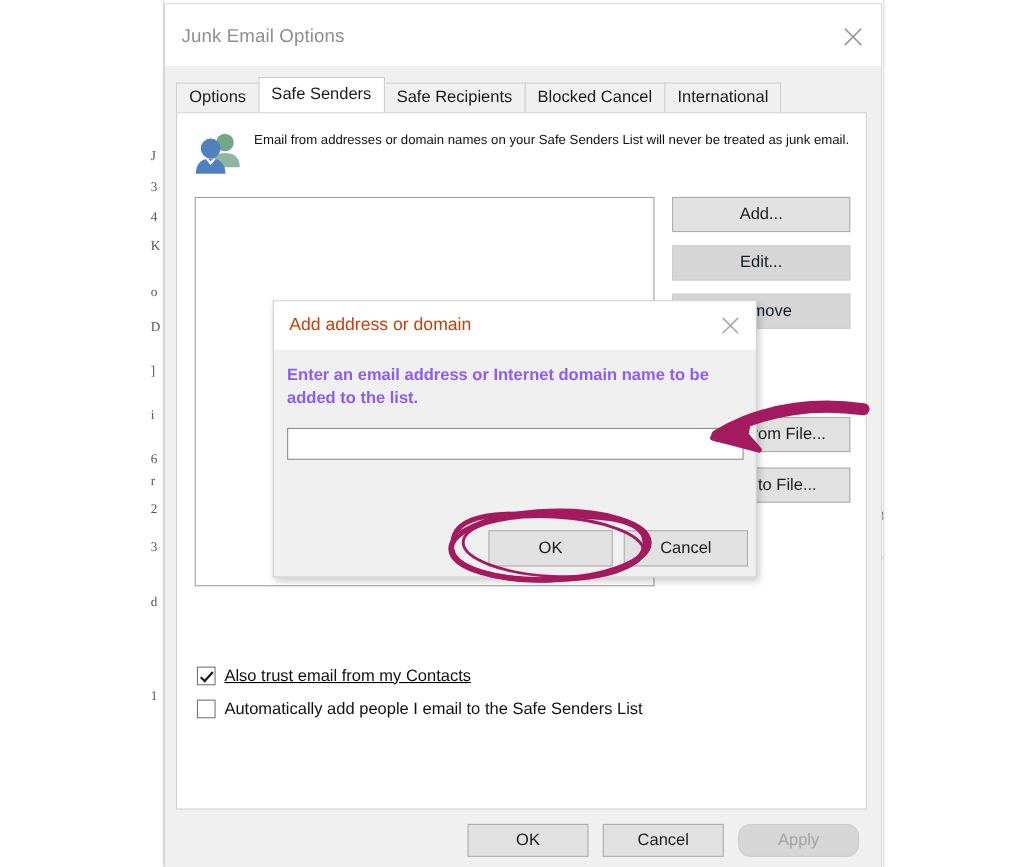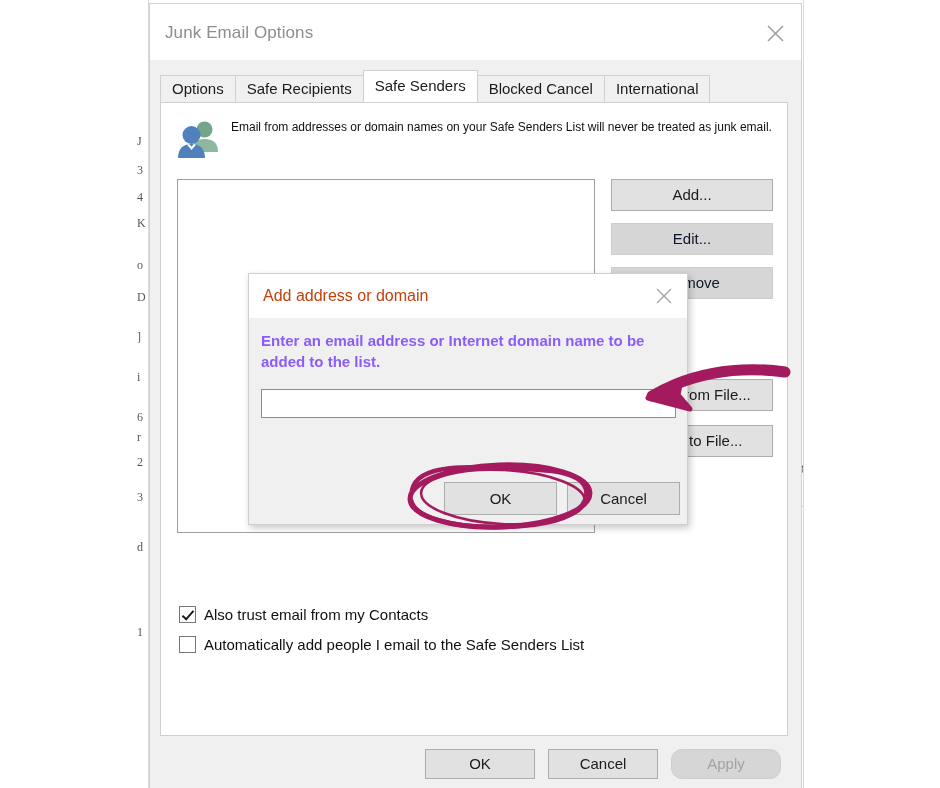--- a/index.html
+++ b/index.html
@@ -342,22 +342,22 @@
           <line x1="1" y1="1" x2="16" y2="16" stroke="#9a9a9a" stroke-width="1.4"></line>
           <line x1="16" y1="1" x2="1" y2="16" stroke="#9a9a9a" stroke-width="1.4"></line>
         </svg>
       </div>
     </div>
 
     <div id="junk-body">
 
       <div class="tabstrip" id="tabstrip">
           <div class="tab"><span>Options</span></div>
+          <div class="tab active"><span>Safe Senders</span></div>
           <div class="tab"><span>Safe Recipients</span></div>
-          <div class="tab active"><span>Safe Senders</span></div>
           <div class="tab"><span>Blocked Cancel</span></div>
           <div class="tab"><span>International</span></div>
         </div>
 
       <div id="tabpage">
 
         <div id="people-icon">
           <svg width="42" height="40" viewBox="0 0 42 40" aria-hidden="true">
             <circle cx="27.5" cy="10.5" r="8" fill="#74a78a"></circle>
             <path d="M14 33 C14 23 20 20 27.5 20 C35 20 41 23 41 33 Z" fill="#8fb79f"></path>
@@ -373,21 +373,21 @@
 
         <div id="side-buttons">
             <div class="side-btn" style="top: 76px;">Add...</div>
             <div class="side-btn disabled" style="top: 120px;">Edit...</div>
             <div class="side-btn disabled" style="top: 164px;">Remove</div>
             <div class="side-btn" style="top: 276px;">Import from File...</div>
             <div class="side-btn" style="top: 322px;">Export to File...</div>
           </div>
 
         <div id="checkbox-group">
-            <div class="chk-row" style="top: 500px;">
+            <div class="chk-row" style="top: 500px; text-decoration: underline;">
               <span class="chk-box checked"></span>
               <span class="chk-label">Also trust email from my Contacts</span>
             </div>
             <div class="chk-row" style="top: 530px;">
               <span class="chk-box"></span>
               <span class="chk-label">Automatically add people I email to the Safe Senders List</span>
             </div>
           </div>
       </div>
 

